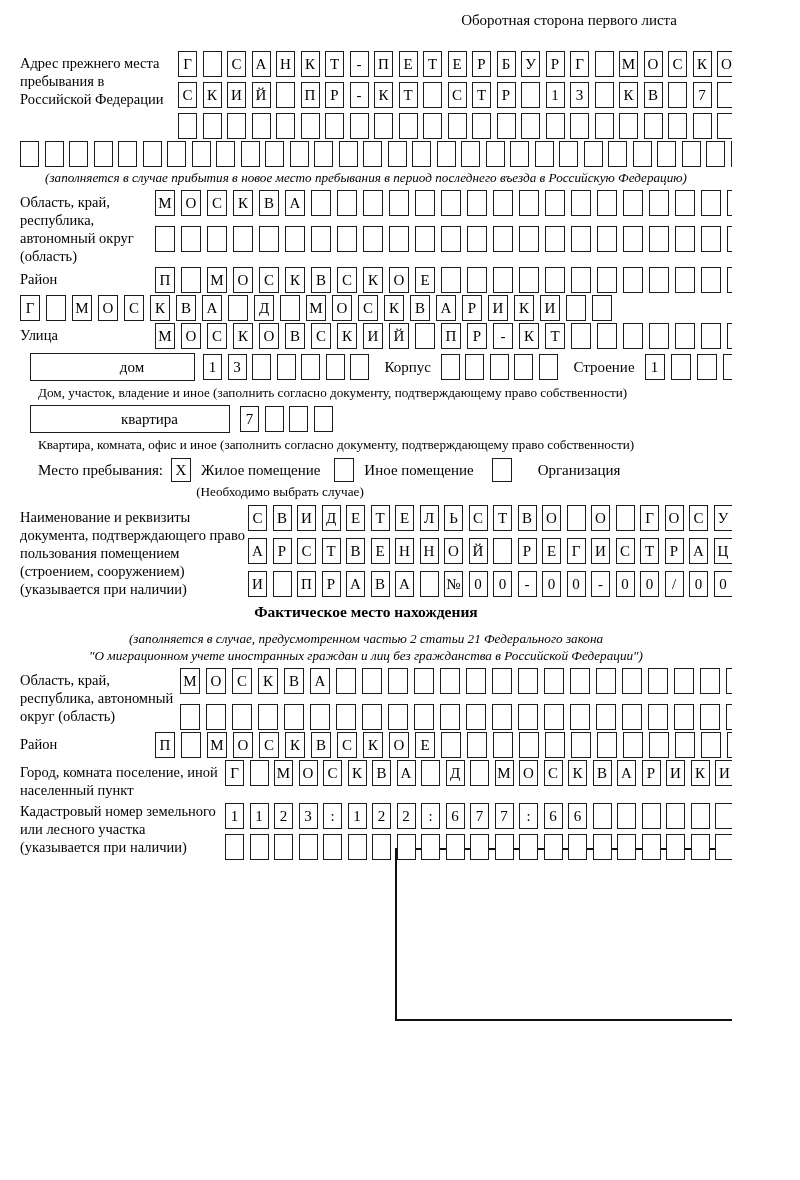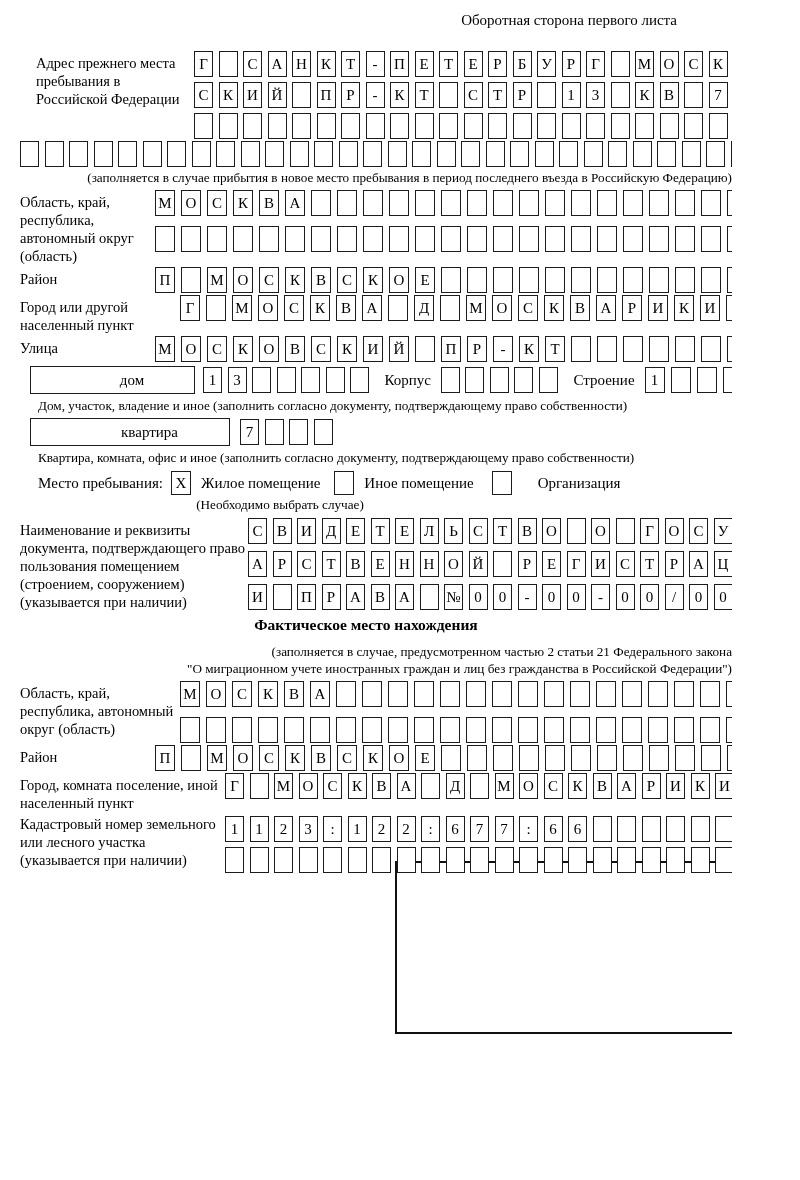--- a/index.html
+++ b/index.html
@@ -4,37 +4,37 @@
 <style>
   html,body{margin:0;padding:0;background:#fff;}
   .page{
     width:732px;height:1180px;background:#fff;color:#000;
     font-family:"Liberation Serif","DejaVu Serif",serif;
     position:relative;overflow:hidden;
   }
   .top-note{padding:12px 55px 0 0;text-align:right;font-size:15px;}
   .frow{display:flex;align-items:flex-start;margin-left:20px;}
   .flabel{font-size:14.5px;line-height:18px;flex:0 0 auto;padding-top:3px;}
-  .w135{width:135px;} .w158{width:158px;margin-left:16px;} .w160{width:160px;}
+  .w135{width:135px;} .w158{width:158px;} .w160{width:160px;}
   .w205{width:205px;} .w228{width:228px;}
   .cellcol{flex:0 0 auto;}
   .cells{display:flex;}
   .cell{
     flex:0 0 auto;width:19px;height:26px;box-sizing:border-box;
     border:1.6px solid #1c1c1c;margin-right:5.5px;background:#fff;
     display:flex;align-items:center;justify-content:center;
     font-size:15px;line-height:1;
   }
   .c27 .cell{width:20px;margin-right:6px;}
   .mb5{margin-bottom:5px;} .mb7{margin-bottom:7px;} .mb10{margin-bottom:10px;}
   .ml6{margin-left:6px;} .ml8{margin-left:8px;} .ml10{margin-left:10px;}
   .ml14{margin-left:14px;} .ml18{margin-left:18px;} .ml26{margin-left:26px;}
   .fullrow{margin:2px 0 0 20px;}
   .note{font-size:13.2px;line-height:17px;}
-  .center{text-align:right;}
+  .center{text-align:center;font-style:italic;}
   .note-top{margin-top:2px;}
   .sect-title{margin-top:4px;text-align:center;font-weight:bold;font-size:15.5px;line-height:20px;}
   .mt2{margin-top:2px;} .mt3{margin-top:3px;} .mt4{margin-top:4px;} .mt5{margin-top:5px;}
   .domrow{display:flex;align-items:flex-start;margin:4px 0 0 30px;}
   .lblbox{
     box-sizing:border-box;border:1.6px solid #1c1c1c;height:28px;
     display:flex;align-items:center;justify-content:center;font-size:15px;flex:0 0 auto;padding-left:39px;
   }
   .bw165{width:165px;} .bw200{width:200px;}
   .inl-label{font-size:15px;line-height:28px;flex:0 0 auto;margin-left:10px;margin-right:4px;}
@@ -258,21 +258,20 @@
         <span class="cell"></span>
         <span class="cell"></span>
         <span class="cell"></span>
         <span class="cell"></span>
         <span class="cell"></span>
         <span class="cell"></span>
       </div>
   </div>
 
   <div class="frow mt2">
-    <div class="flabel w160">Город или другой населенный пункт</div>
     <div class="cells c27">
         <span class="cell">Г</span>
         <span class="cell"></span>
         <span class="cell">М</span>
         <span class="cell">О</span>
         <span class="cell">С</span>
         <span class="cell">К</span>
         <span class="cell">В</span>
         <span class="cell">А</span>
         <span class="cell"></span>

